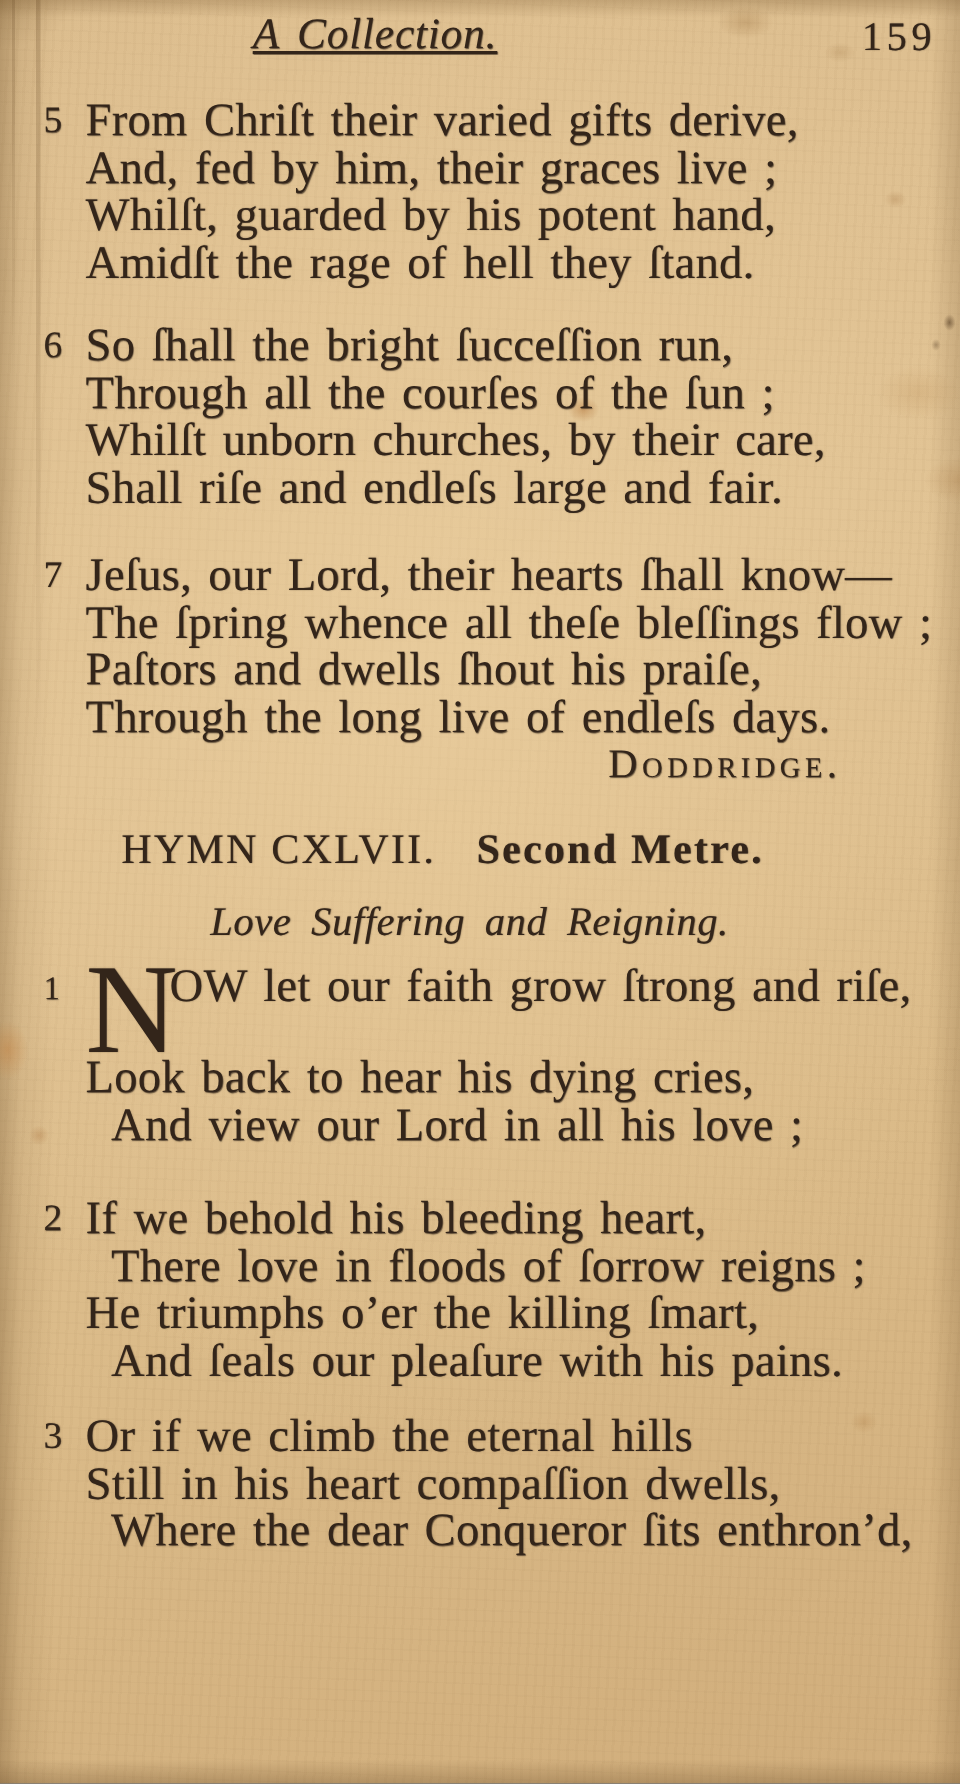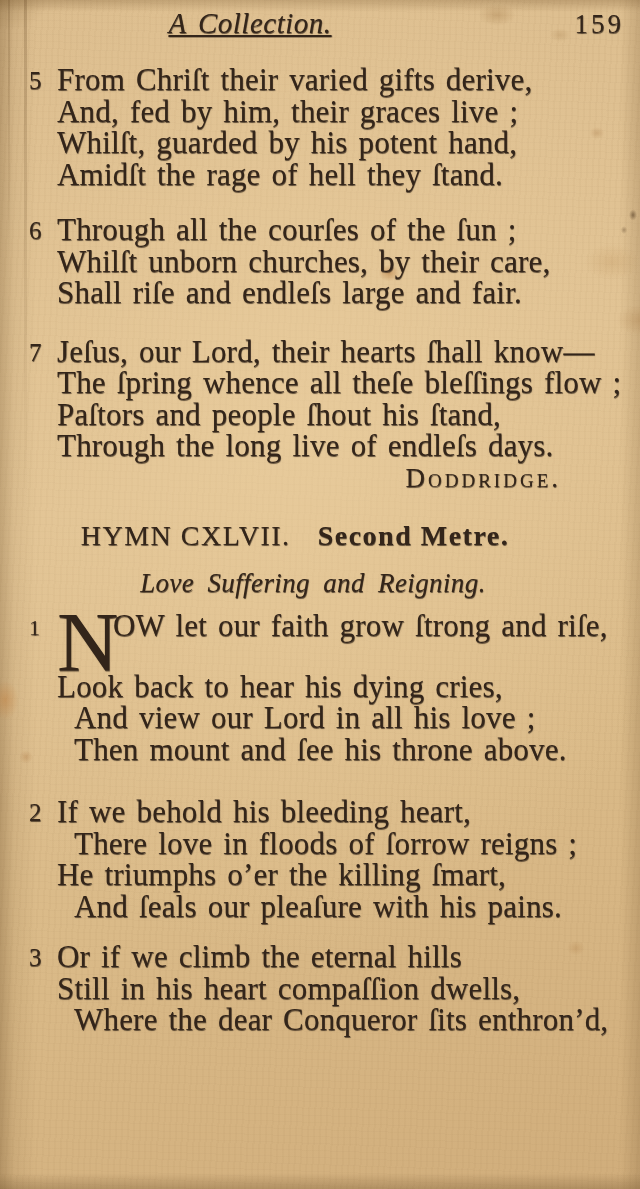--- a/index.html
+++ b/index.html
@@ -89,47 +89,47 @@
   <div class="verse v5">
     <span class="vnum ink">5</span>
     <div class="line ink">From Chriſt their varied gifts derive,</div>
     <div class="line ink">And, fed by him, their graces live ;</div>
     <div class="line ink">Whilſt, guarded by his potent hand,</div>
     <div class="line ink">Amidſt the rage of hell they ſtand.</div>
   </div>
 
   <div class="verse v6">
     <span class="vnum ink">6</span>
+    <div class="line ink">So ſhall the bright ſucceſſion run,</div>
     <div class="line ink">Through all the courſes of the ſun ;</div>
     <div class="line ink">Whilſt unborn churches, by their care,</div>
     <div class="line ink">Shall riſe and endleſs large and fair.</div>
   </div>
 
   <div class="verse v7">
     <span class="vnum ink">7</span>
     <div class="line ink">Jeſus, our Lord, their hearts ſhall know—</div>
     <div class="line ink">The ſpring whence all theſe bleſſings flow ;</div>
-    <div class="line ink">Paſtors and people ſhout his ſtand,</div>
+    <div class="line ink">Paſtors and dwells ſhout his praiſe,</div>
     <div class="line ink">Through the long live of endleſs days.</div>
   </div>
 
   <div class="attribution ink">Doddridge.</div>
 
   <div class="hymn-heading ink">
     <span>HYMN CXLVII.</span><span class="metre">Second Metre.</span>
   </div>
   <div class="hymn-title ink">Love Suffering and Reigning.</div>
 
   <div class="verse hv1">
     <span class="vnum ink">1</span>
     <span class="dropcap ink">N</span>
     <div class="line ink">OW let our faith grow ſtrong and riſe,</div>
     <div class="line ink clearfix">Look back to hear his dying cries,</div>
     <div class="line ink ind">And view our Lord in all his love ;</div>
-    <div class="line ink ind">Then mount and ſee his throne above.</div>
   </div>
 
   <div class="verse hv2">
     <span class="vnum ink">2</span>
     <div class="line ink">If we behold his bleeding heart,</div>
     <div class="line ink ind">There love in floods of ſorrow reigns ;</div>
     <div class="line ink">He triumphs o’er the killing ſmart,</div>
     <div class="line ink ind">And ſeals our pleaſure with his pains.</div>
   </div>
 

